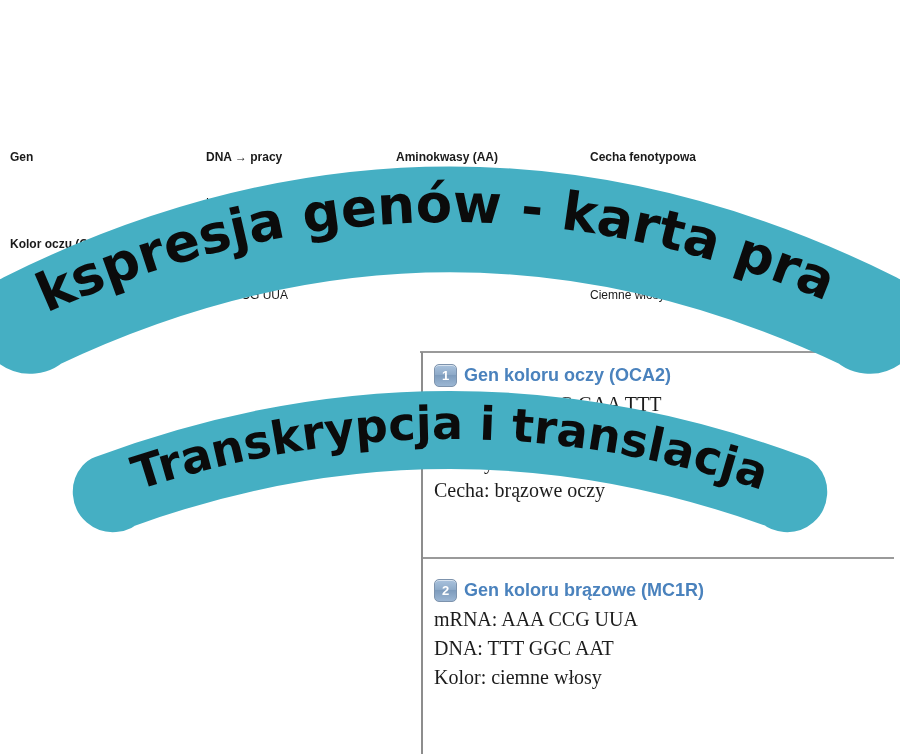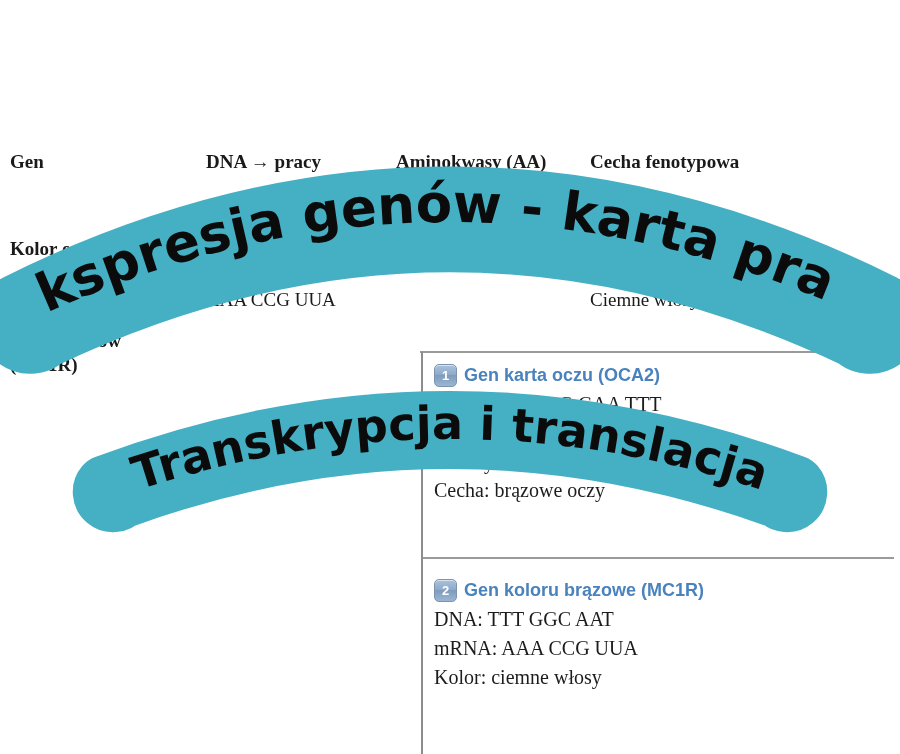--- a/index.html
+++ b/index.html
@@ -29,22 +29,22 @@
     left: 10px;
     top: 150px;
     width: 870px;
   }
   .trow {
     position: relative;
     height: 46px;
   }
   .tcell {
     position: absolute;
-    font-family: Liberation Serif, serif;
-    font-size: 19px;
+    font-family: Liberation Sans, sans-serif;
+    font-size: 12px;
     color: #1a1a1a;
     white-space: nowrap;
     line-height: 1.25;
   }
   .tcell.c0 { left: 0px;   width: 200px; }
   .tcell.c1 { left: 196px; width: 190px; }
   .tcell.c2 { left: 386px; width: 200px; }
   .tcell.c3 { left: 580px; width: 290px; }
   .hdr .tcell { font-weight: bold; }
   .trow.r1 .tcell.c0,
@@ -162,35 +162,35 @@
     </div>
   </div>
 
   <div class="rule-h" id="rule-top"></div>
   <div class="rule-h" id="rule-mid"></div>
   <div class="rule-v" id="rule-left"></div>
 
   <div class="card" id="card-1">
     <div class="card-head">
       <div class="num-badge">1</div>
-      <div class="card-title">Gen karta oczu (OCA2)</div>
+      <div class="card-title">Gen koloru oczy (OCA2)</div>
     </div>
     <div class="card-line">DNA: ATG CAG GAA TTT</div>
     <div class="card-line">mRNA: UAC GUC CUU AAA</div>
     <div class="card-line">AA: Tyr Val Leu Lys</div>
     <div class="card-line">Cecha: brązowe oczy</div>
   </div>
 
   <div class="card" id="card-2">
     <div class="card-head">
       <div class="num-badge">2</div>
       <div class="card-title">Gen koloru brązowe (MC1R)</div>
     </div>
+    <div class="card-line">mRNA: AAA CCG UUA</div>
     <div class="card-line">DNA: TTT GGC AAT</div>
-    <div class="card-line">mRNA: AAA CCG UUA</div>
     <div class="card-line">Kolor: ciemne włosy</div>
   </div>
 
   <div class="banner" id="banner-title">
     <svg width="900" height="250" viewBox="0 0 900 250" xmlns="http://www.w3.org/2000/svg">
       <defs>
         <path id="arcTitle" d="M 62,196 Q 450,28 838,196" fill="none"></path>
       </defs>
       <path d="M 22,205
                Q 450,-8 878,205

